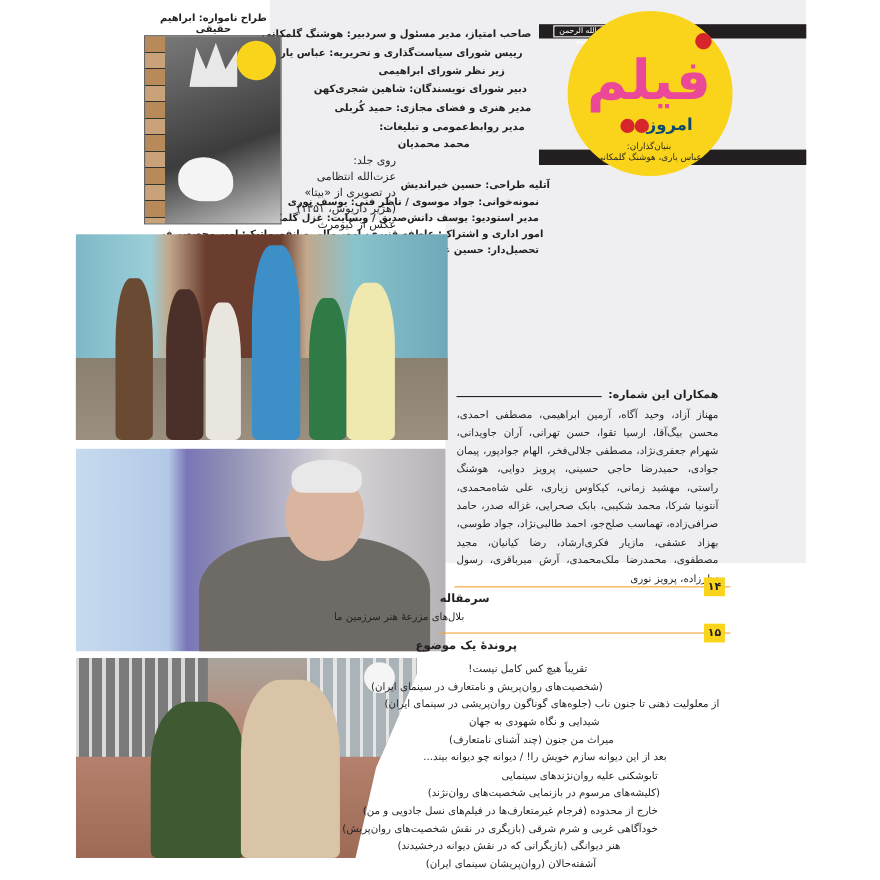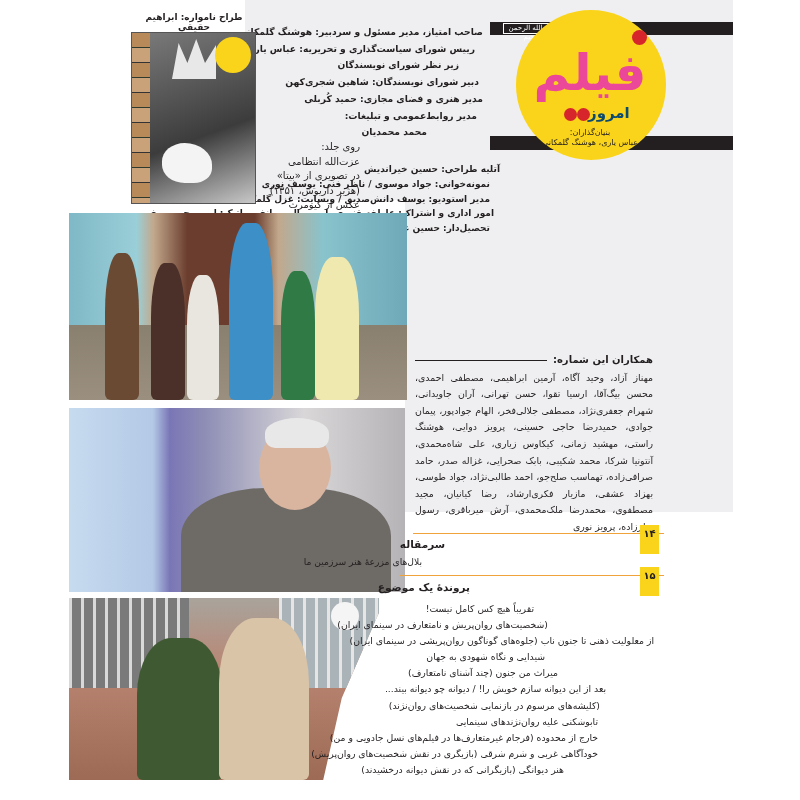--- a/index.html
+++ b/index.html
@@ -111,21 +111,21 @@
     position: absolute; left: 415px; top: 352px; width: 238px;
     direction: rtl; text-align: justify; text-align-last: right; font-size: 9.4px; line-height: 16.6px;
   }
   .contributors-title {
     font-weight: bold; font-size: 10px; display: flex; align-items: center; gap: 6px; margin-bottom: 1px;
   }
   .contributors-title .rule { flex: 1; height: 1px; background: #231f20; }
 
   .toc-line { position: absolute; height: 1px; background: #f0a33a; }
   .toc-badge {
-    position: absolute; width: 19px; height: 29px; background: #fad41a;
+    position: absolute; width: 19px; height: 17px; background: #fad41a;
     font-size: 10px; font-weight: bold; text-align: center; line-height: 17px; color: #231f20;
   }
   .toc-heading {
     position: absolute; direction: rtl; text-align: right; font-weight: bold; font-size: 10.5px;
   }
   .toc-sub {
     position: absolute; direction: rtl; text-align: right; font-size: 9.2px;
   }
 
   .dossier {
@@ -150,21 +150,21 @@
 <div class="logo-word">فیلم</div>
 <div class="logo-emrooz">امروز</div>
 <div class="logo-founders">
   <div>بنیان‌گذاران:</div>
   <div>عباس یاری، هوشنگ گلمکانی</div>
 </div>
 
 <div class="masthead">
   <div class="indent-4">صاحب امتیاز، مدیر مسئول و سردبیر: هوشنگ گلمکانی</div>
   <div class="indent-1">رییس شورای سیاست‌گذاری و تحریریه: عباس یاری</div>
-  <div class="indent-2">زیر نظر شورای نویسندگان</div>
+  <div class="indent-2">زیر نظر شورای ابراهیمی</div>
   <div class="indent-3">دبیر شورای نویسندگان: شاهین شجری‌کهن</div>
   <div class="indent-4">مدیر هنری و فضای مجازی: حمید کُربلی</div>
   <div class="indent-5">مدیر روابط‌عمومی و تبلیغات:</div>
   <div class="indent-6">محمد محمدیان</div>
 </div>
 
 <div class="staff">
   <div style="padding-right:0">آتلیه طراحی: حسین خیراندیش</div>
   <div style="padding-right:10px">نمونه‌خوانی: جواد موسوی / ناظر فنی: یوسف نوری</div>
   <div style="padding-right:10px">مدیر استودیو: یوسف دانش‌صدیق / وبسایت: غزل گلمکانی</div>
@@ -225,18 +225,19 @@
 <div class="toc-badge" style="left:640px;top:567px;">۱۵</div>
 <div class="toc-heading" style="right:330px;top:581px;">پروندهٔ یک موضوع</div>
 
 <div class="dossier">
   <div style="padding-right:136px">تقریباً هیچ کس کامل نیست!</div>
   <div style="padding-right:122px">(شخصیت‌های روان‌پریش و نامتعارف در سینمای ایران)</div>
   <div style="padding-right:16px">از معلولیت ذهنی تا جنون ناب (جلوه‌های گوناگون روان‌پریشی در سینمای ایران)</div>
   <div style="padding-right:125px">شیدایی و نگاه شهودی به جهان</div>
   <div style="padding-right:112px">میراث من جنون (چند آشنای نامتعارف)</div>
   <div style="padding-right:64px">بعد از این دیوانه سازم خویش را! / دیوانه چو دیوانه بیند...</div>
+  <div style="padding-right:72px">تابوشکنی علیه روان‌نژندهای سینمایی</div>
   <div style="padding-right:70px">(کلیشه‌های مرسوم در بازنمایی شخصیت‌های روان‌نژند)</div>
-  <div style="padding-right:72px">تابوشکنی علیه روان‌نژندهای سینمایی</div>
   <div style="padding-right:72px">خارج از محدوده (فرجام غیرمتعارف‌ها در فیلم‌های نسل جادویی و من)</div>
   <div style="padding-right:72px">خودآگاهی غربی و شرم شرقی (بازیگری در نقش شخصیت‌های روان‌پریش)</div>
   <div style="padding-right:106px">هنر دیوانگی (بازیگرانی که در نقش دیوانه درخشیدند)</div>
+  <div style="padding-right:128px">آشفته‌حالان (روان‌پریشان سینمای ایران)</div>
 </div>
 
 </body></html>

